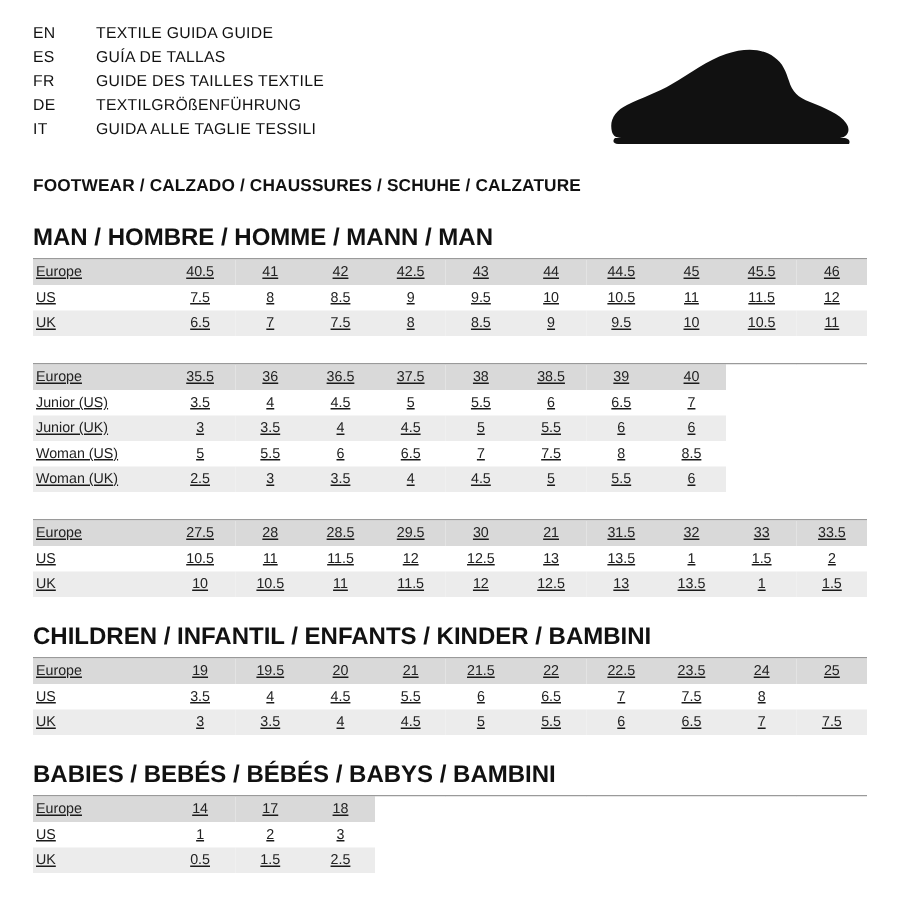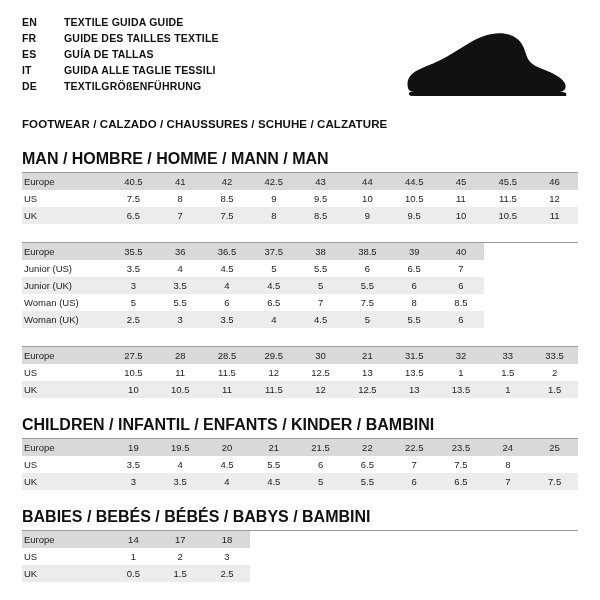--- a/index.html
+++ b/index.html
@@ -25,21 +25,21 @@
   
   .header {
     position: relative;
     height: 92px;
   }
   .lang-table {
     border-collapse: collapse;
   }
   .lang-table td {
     font-size: 10.5px;
-    font-weight: bold;
+    font-weight: normal;
     letter-spacing: 0.2px;
     padding: 0 0 3px 0;
     vertical-align: top;
     line-height: 13px;
     color: #111;
   }
   .lang-code {
     width: 42px;
   }
   .shoe-wrap {
@@ -76,20 +76,21 @@
   }
   .rule {
     border: 0;
     border-top: 1px solid #9a9a9a;
     margin: 0 0 0 0;
   }
   table.sizes {
     width: 100%;
     border-collapse: collapse;
     table-layout: fixed;
+    text-decoration: underline;
   }
   table.sizes td {
     font-size: 9.5px;
     color: #222;
     height: 17px;
     padding: 0;
     text-align: center;
     vertical-align: middle;
   }
   table.sizes td.rowlabel {
@@ -116,34 +117,34 @@
 <div class="page">
 
   <div class="header">
     <table class="lang-table">
       <tbody>
         <tr>
           <td class="lang-code">EN</td>
           <td>TEXTILE GUIDA GUIDE</td>
         </tr>
         <tr>
+          <td class="lang-code">ES</td>
+          <td>GUÍA DE TALLAS</td>
+        </tr>
+        <tr>
           <td class="lang-code">FR</td>
           <td>GUIDE DES TAILLES TEXTILE</td>
         </tr>
         <tr>
-          <td class="lang-code">ES</td>
-          <td>GUÍA DE TALLAS</td>
+          <td class="lang-code">DE</td>
+          <td>TEXTILGRÖßENFÜHRUNG</td>
         </tr>
         <tr>
           <td class="lang-code">IT</td>
           <td>GUIDA ALLE TAGLIE TESSILI</td>
-        </tr>
-        <tr>
-          <td class="lang-code">DE</td>
-          <td>TEXTILGRÖßENFÜHRUNG</td>
         </tr>
       </tbody>
     </table>
 
     <div class="shoe-wrap">
       <svg width="190" height="78" viewBox="0 0 190 78" xmlns="http://www.w3.org/2000/svg">
         <path d="M28 60 C26 52 30 46 38 42 C48 37 58 34 68 28 C80 21 92 12 104 8 C116 4 128 4 136 10 C142 14 144 20 146 26 C148 33 152 37 160 40 C170 44 180 48 184 54 C187 58 186 63 180 64 L36 64 C31 64 29 63 28 60 Z" fill="#111111"></path>
         <path d="M30 64 L182 64 C186 64 187 66 186 68 L32 68 C29 68 28 66 30 64 Z" fill="#111111"></path>
       </svg>
     </div>

